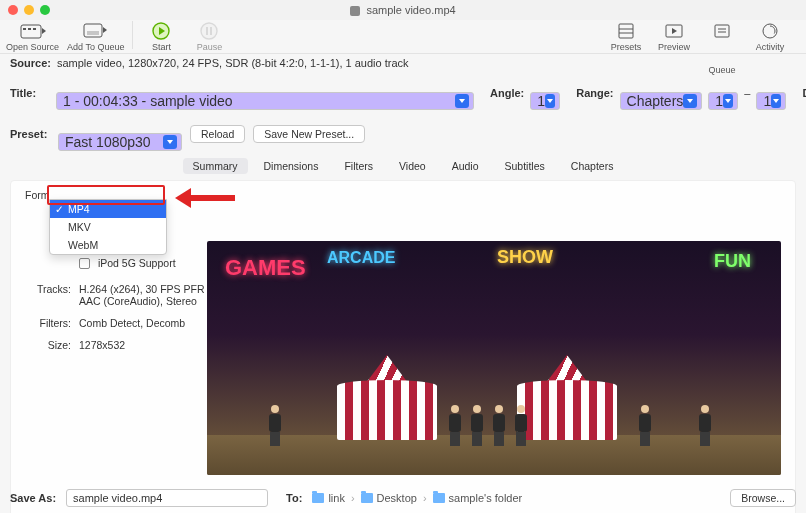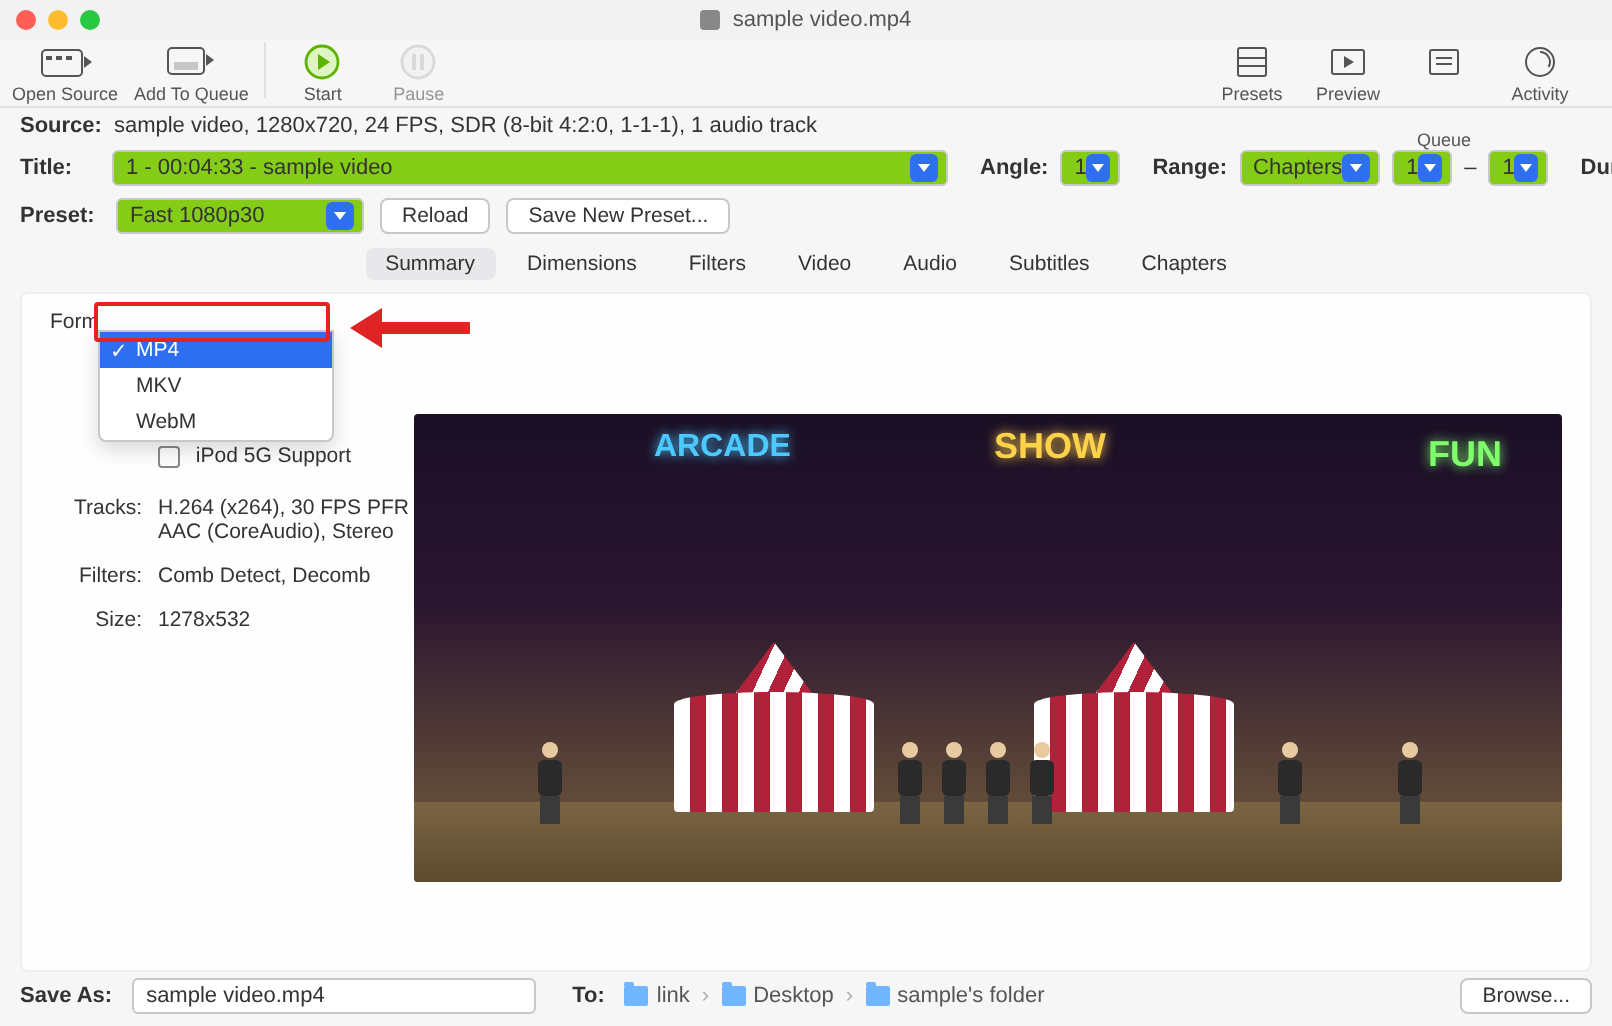--- a/index.html
+++ b/index.html
@@ -18,21 +18,21 @@
   .tbicon { width:40px; height:20px; display:flex; align-items:center; justify-content:center; color:#555;}
   .tblabel { font-size:9px; color:#555; }
   .spacer { flex:1; }
   .divider-v { width:1px; height:28px; background:#e0e0e0; margin:0 8px; }
   .play svg circle { stroke:#5cb300; stroke-width:1.4; fill:#dff5c1;}
   .play svg polygon { fill:#5cb300; }
   .pause svg circle { stroke:#c7c7c7; stroke-width:1.4; fill:#f0f0f0;}
   .pause svg rect { fill:#c7c7c7; }
   .metarow { display:flex; align-items:center; padding: 3px 10px; gap:6px; font-size:11px; }
   .metarow .lb { font-weight:600; min-width:40px; }
-  .selbox { background:#84cc16; border:1px solid #c8c8c8; border-radius:3px; height:18px; display:flex; align-items:center; padding:0 4px 0 6px; position:relative; font-size:11px; flex:1; }
+  .selbox { background:#c4b5fd; border:1px solid #c8c8c8; border-radius:3px; height:18px; display:flex; align-items:center; padding:0 4px 0 6px; position:relative; font-size:14px; flex:1;margin-top:17px; }
   .selcap { margin-left:auto; width:14px; height:14px; background:#2e6ff2; border-radius:3px; display:flex; align-items:center; justify-content:center;}
   .selcap:after { content:""; border-left:3px solid transparent; border-right:3px solid transparent; border-top:4px solid #fff; }
   .numbox { width:30px; text-align:center; }
   .btn { background:#fff; border:1px solid #c8c8c8; border-radius:4px; height:18px; padding:0 10px; font-size:10.5px; color:#333; display:inline-flex; align-items:center; }
   .presetrow { display:flex; align-items:center; padding:3px 10px; gap:8px; }
   .presetrow .selbox { flex:0 0 124px; }
   .tabrow { display:flex; justify-content:center; gap:6px; margin-top:4px; }
   .tab { padding:2px 10px; font-size:10.5px; color:#333; border-radius:4px; }
   .tab.active { background:#e8e8eb; }
   .mainpanel { position:relative; margin:6px 10px 0 10px; height:340px; background:#fefefe; border:1px solid #eee; border-radius:4px; }
@@ -268,20 +268,21 @@
       <div class="sv">Comb Detect, Decomb</div>
     </div>
     <div class="srow" style="margin-top:10px;">
       <div class="sk">Size:</div>
       <div class="sv">1278x532</div>
     </div>
   </div>
 
   <div class="preview">
     <div class="ground"></div>
+    <div class="neon" style="left:18px; top:14px; color:#ff3b6b; font-size:22px;">GAMES</div>
     <div class="neon" style="left:120px; top:8px; color:#4cc9ff; font-size:16px;">ARCADE</div>
     <div class="neon" style="left:290px; top:6px; color:#ffd24a; font-size:18px;">SHOW</div>
     <div class="neon" style="right:30px; top:10px; color:#7fff6b; font-size:18px;">FUN</div>
     <div class="tent" style="left:120px;">
         <div class="tent-top"></div>
         <div class="tent-body"></div>
       </div>
     <div class="tent" style="left:300px;">
         <div class="tent-top"></div>
         <div class="tent-body"></div>

